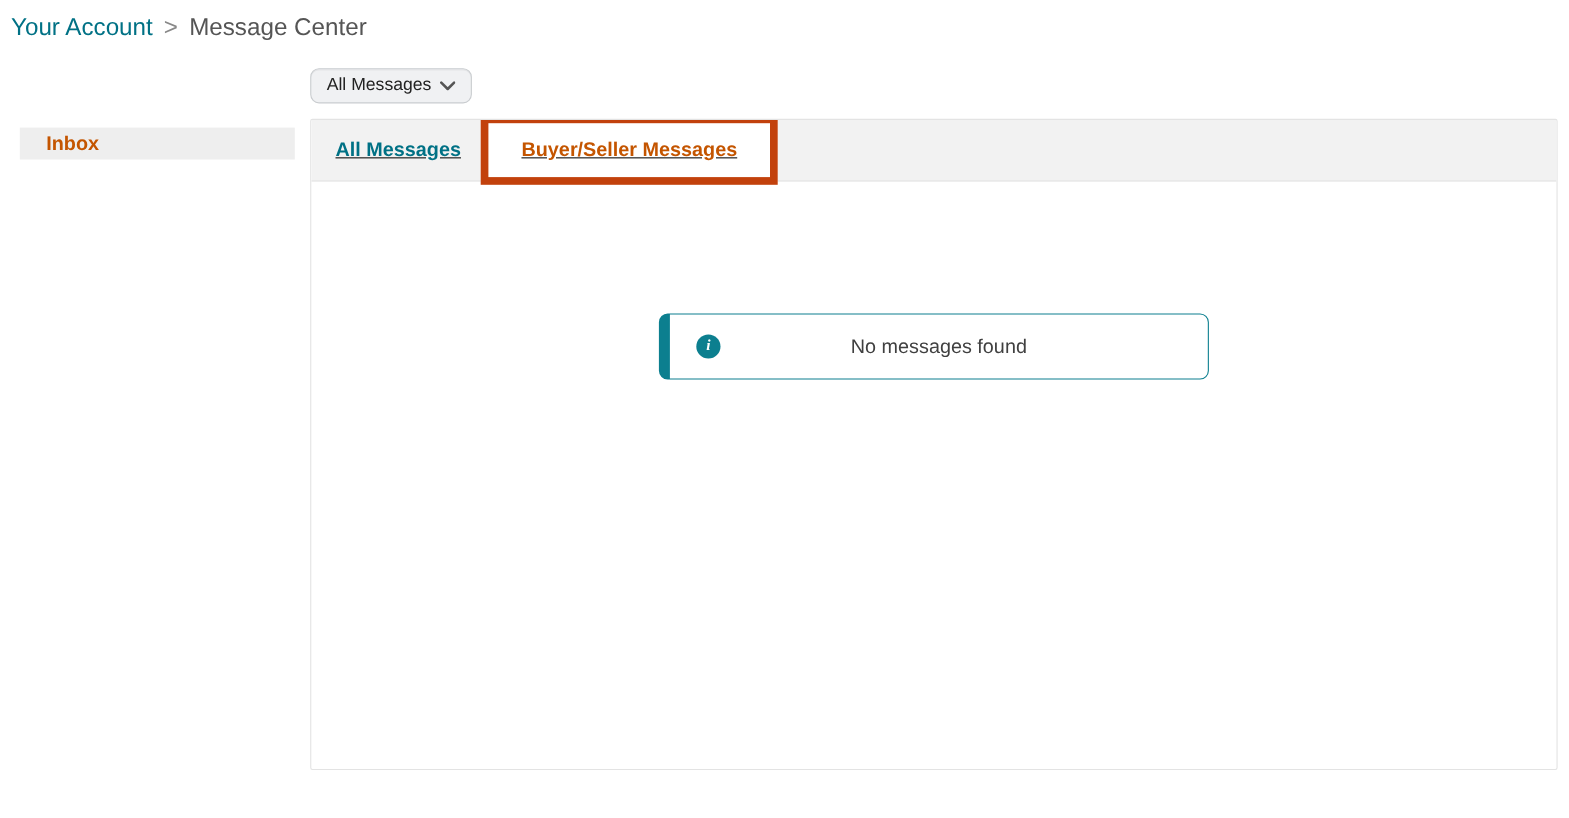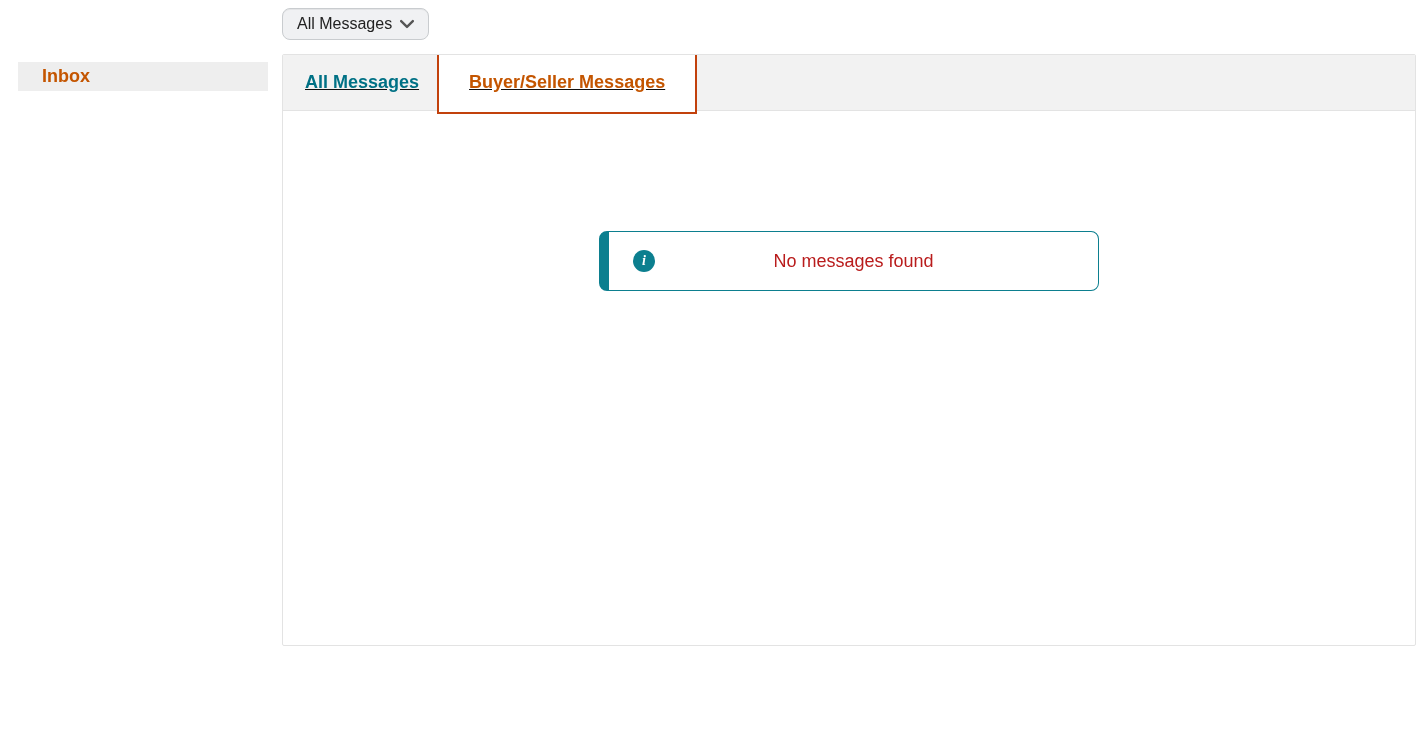--- a/index.html
+++ b/index.html
@@ -108,21 +108,21 @@
     font-size: 18px;
     font-weight: 600;
     cursor: pointer;
     color: #007185;
     border-right: 0;
   }
   .tab.highlighted {
     background: #fff;
     color: #c45500;
     font-weight: 700;
-    border: 2px solid #c2410c;
+    border: 7px solid #c2410c;
     margin: -4px 0 -4px -4px;
     padding: 0 30px;
     line-height: 1.2;
   }
 
   .panel-body {
     position: relative;
     height: 534px;
   }
 
@@ -152,29 +152,34 @@
     font-family: Georgia, serif;
     font-style: italic;
     font-weight: 700;
     font-size: 14px;
     flex: 0 0 auto;
   }
   .empty-text {
     flex: 1 1 auto;
     text-align: center;
     font-size: 18px;
-    color: #b91c1c;
+    color: #404040;
     padding-right: 22px;
   }
 </style>
 </head>
 <body>
 
 <div class="page">
 
+  <div class="breadcrumb">
+    <a href="#">Your Account</a>
+    <span class="sep">&gt;</span>
+    <span class="current">Message Center</span>
+  </div>
 
   <div class="content-row">
 
     <div class="sidebar">
       <div class="side-item active">
         <span>Inbox</span>
       </div>
     </div>
 
     <div class="main">

